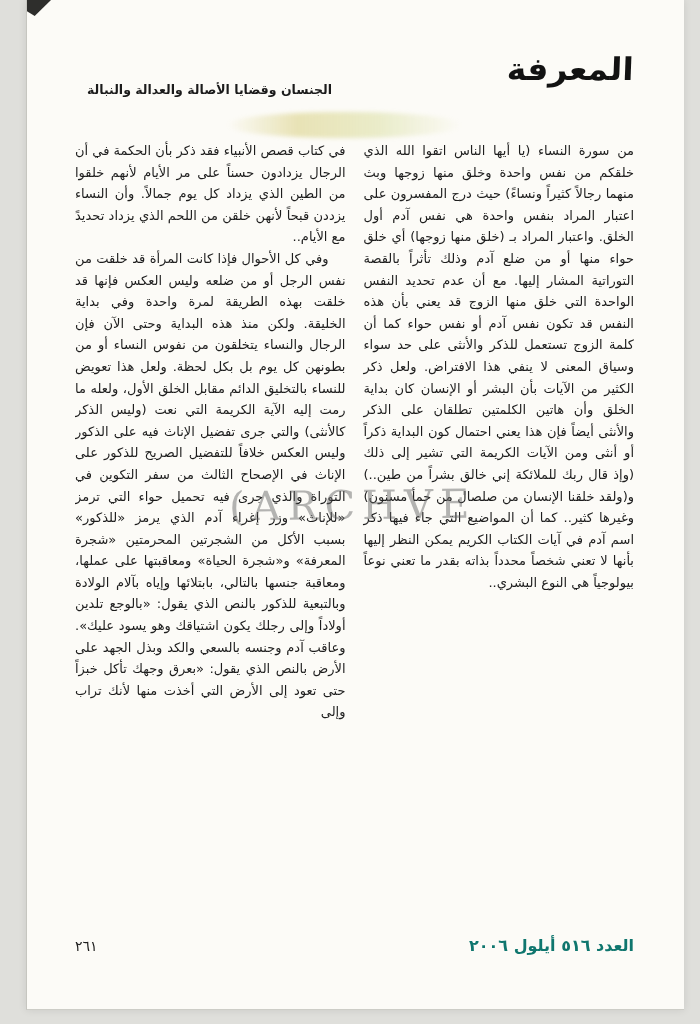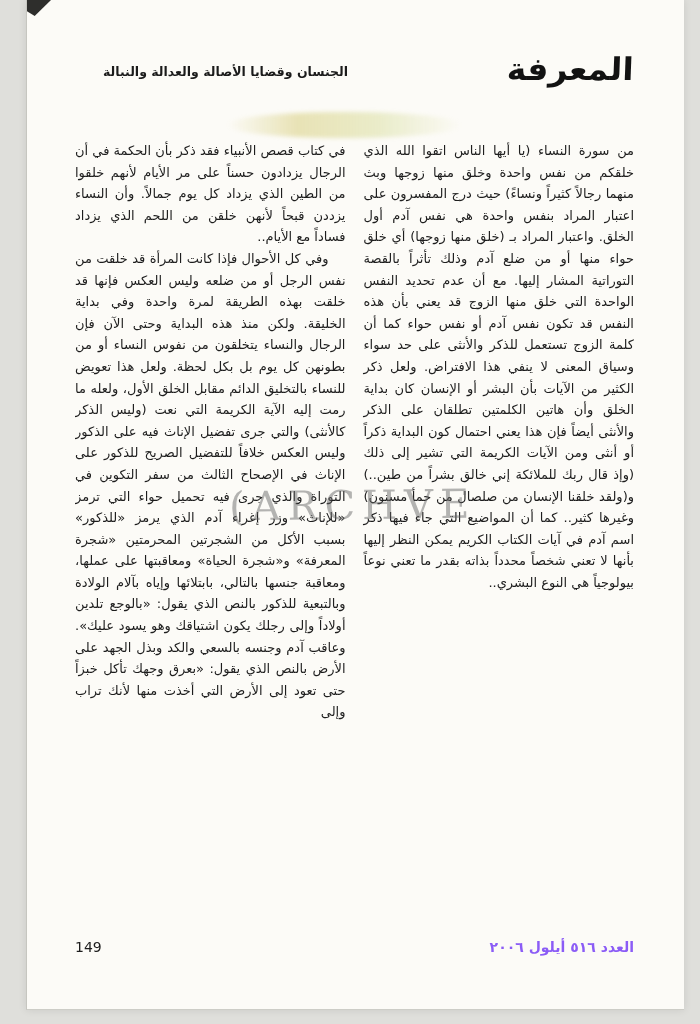--- a/index.html
+++ b/index.html
@@ -14,23 +14,23 @@
     border-left:1px solid #c6c6c0;
     border-bottom:1px solid #cdcdc7;
     box-shadow:0 0 8px rgba(0,0,0,0.10);
   }
   .corner-mark{
     position:absolute;left:0;top:0;width:24px;height:16px;
     background:#2e2e2c;
     clip-path:polygon(0 0,100% 0,32% 100%,0 70%);
   }
   .running-title{
-    position:absolute;top:64px;left:60px;
+    position:absolute;top:82px;left:60px;
     font-size:12.5px;font-weight:bold;color:#1b1b1b;
-    direction:rtl;white-space:nowrap;margin-left:16px;
+    direction:rtl;white-space:nowrap;
   }
   .logo{
     position:absolute;top:50px;right:50px;
     font-size:33px;font-weight:bold;color:#121212;
     direction:rtl;transform:scaleY(0.95) skewX(-2deg);
     letter-spacing:-1px;
   }
   .faint-stain{
     position:absolute;top:112px;left:200px;width:235px;height:26px;
     background:linear-gradient(90deg,
@@ -59,45 +59,45 @@
     font-size:40px;letter-spacing:7px;
     color:rgba(100,100,100,0.48);
     transform:rotate(-0.6deg);
     pointer-events:none;white-space:nowrap;
   }
   .footer{
     position:absolute;left:48px;right:50px;bottom:54px;
     display:flex;justify-content:space-between;align-items:baseline;
   }
   .pageno{font-size:14px;color:#1d1d1d;}
-  .issue{font-size:14px;font-weight:bold;color:#8b5cf6;direction:rtl;margin-top:31px;}
+  .issue{font-size:16px;font-weight:bold;color:#0f766e;direction:rtl;margin-top:31px;}
 </style>
 </head>
 <body>
 
 <div class="page">
 
   <div class="corner-mark"></div>
 
   <div class="running-title">الجنسان وقضايا الأصالة والعدالة والنبالة</div>
 
   <div class="logo">المعرفة</div>
 
   <div class="faint-stain"></div>
 
   <div class="columns">
     <div class="col">
       <p>من سورة النساء (يا أيها الناس اتقوا الله الذي خلقكم من نفس واحدة وخلق منها زوجها وبث منهما رجالاً كثيراً ونساءً) حيث درج المفسرون على اعتبار المراد بنفس واحدة هي نفس آدم أول الخلق. واعتبار المراد بـ (خلق منها زوجها) أي خلق حواء منها أو من ضلع آدم وذلك تأثراً بالقصة التوراتية المشار إليها. مع أن عدم تحديد النفس الواحدة التي خلق منها الزوج قد يعني بأن هذه النفس قد تكون نفس آدم أو نفس حواء كما أن كلمة الزوج تستعمل للذكر والأنثى على حد سواء وسياق المعنى لا ينفي هذا الافتراض. ولعل ذكر الكثير من الآيات بأن البشر أو الإنسان كان بداية الخلق وأن هاتين الكلمتين تطلقان على الذكر والأنثى أيضاً فإن هذا يعني احتمال كون البداية ذكراً أو أنثى ومن الآيات الكريمة التي تشير إلى ذلك (وإذ قال ربك للملائكة إني خالق بشراً من طين..) و(ولقد خلقنا الإنسان من صلصال من حمأ مسنون) وغيرها كثير.. كما أن المواضيع التي جاء فيها ذكر اسم آدم في آيات الكتاب الكريم يمكن النظر إليها بأنها لا تعني شخصاً محدداً بذاته بقدر ما تعني نوعاً بيولوجياً هي النوع البشري..</p>
     </div>
     <div class="col">
-      <p>في كتاب قصص الأنبياء فقد ذكر بأن الحكمة في أن الرجال يزدادون حسناً على مر الأيام لأنهم خلقوا من الطين الذي يزداد كل يوم جمالاً. وأن النساء يزددن قبحاً لأنهن خلقن من اللحم الذي يزداد فساداً مع الأيام..</p>
+      <p>في كتاب قصص الأنبياء فقد ذكر بأن الحكمة في أن الرجال يزدادون حسناً على مر الأيام لأنهم خلقوا من الطين الذي يزداد كل يوم جمالاً. وأن النساء يزددن قبحاً لأنهن خلقن من اللحم الذي يزداد تحديدً مع الأيام..</p>
       <p class="indent">وفي كل الأحوال فإذا كانت المرأة قد خلقت من نفس الرجل أو من ضلعه وليس العكس فإنها قد خلقت بهذه الطريقة لمرة واحدة وفي بداية الخليقة. ولكن منذ هذه البداية وحتى الآن فإن الرجال والنساء يتخلقون من نفوس النساء أو من بطونهن كل يوم بل بكل لحظة. ولعل هذا تعويض للنساء بالتخليق الدائم مقابل الخلق الأول، ولعله ما رمت إليه الآية الكريمة التي نعت (وليس الذكر كالأنثى) والتي جرى تفضيل الإناث فيه على الذكور وليس العكس خلافاً للتفضيل الصريح للذكور على الإناث في الإصحاح الثالث من سفر التكوين في التوراة والذي جرى فيه تحميل حواء التي ترمز «للإناث» وزر إغراء آدم الذي يرمز «للذكور» بسبب الأكل من الشجرتين المحرمتين «شجرة المعرفة» و«شجرة الحياة» ومعاقبتها على عملها، ومعاقبة جنسها بالتالي، بابتلائها وإياه بآلام الولادة وبالتبعية للذكور بالنص الذي يقول: «بالوجع تلدين أولاداً وإلى رجلك يكون اشتياقك وهو يسود عليك». وعاقب آدم وجنسه بالسعي والكد وبذل الجهد على الأرض بالنص الذي يقول: «بعرق وجهك تأكل خبزاً حتى تعود إلى الأرض التي أخذت منها لأنك تراب وإلى</p>
     </div>
   </div>
 
   <div class="archive-wm">(ARCHVE</div>
 
   <div class="footer">
-    <span class="pageno">149</span>
+    <span class="pageno">٢٦١</span>
     <span class="issue">العدد ٥١٦ أيلول ٢٠٠٦</span>
   </div>
 
 </div>
 
 </body></html>

